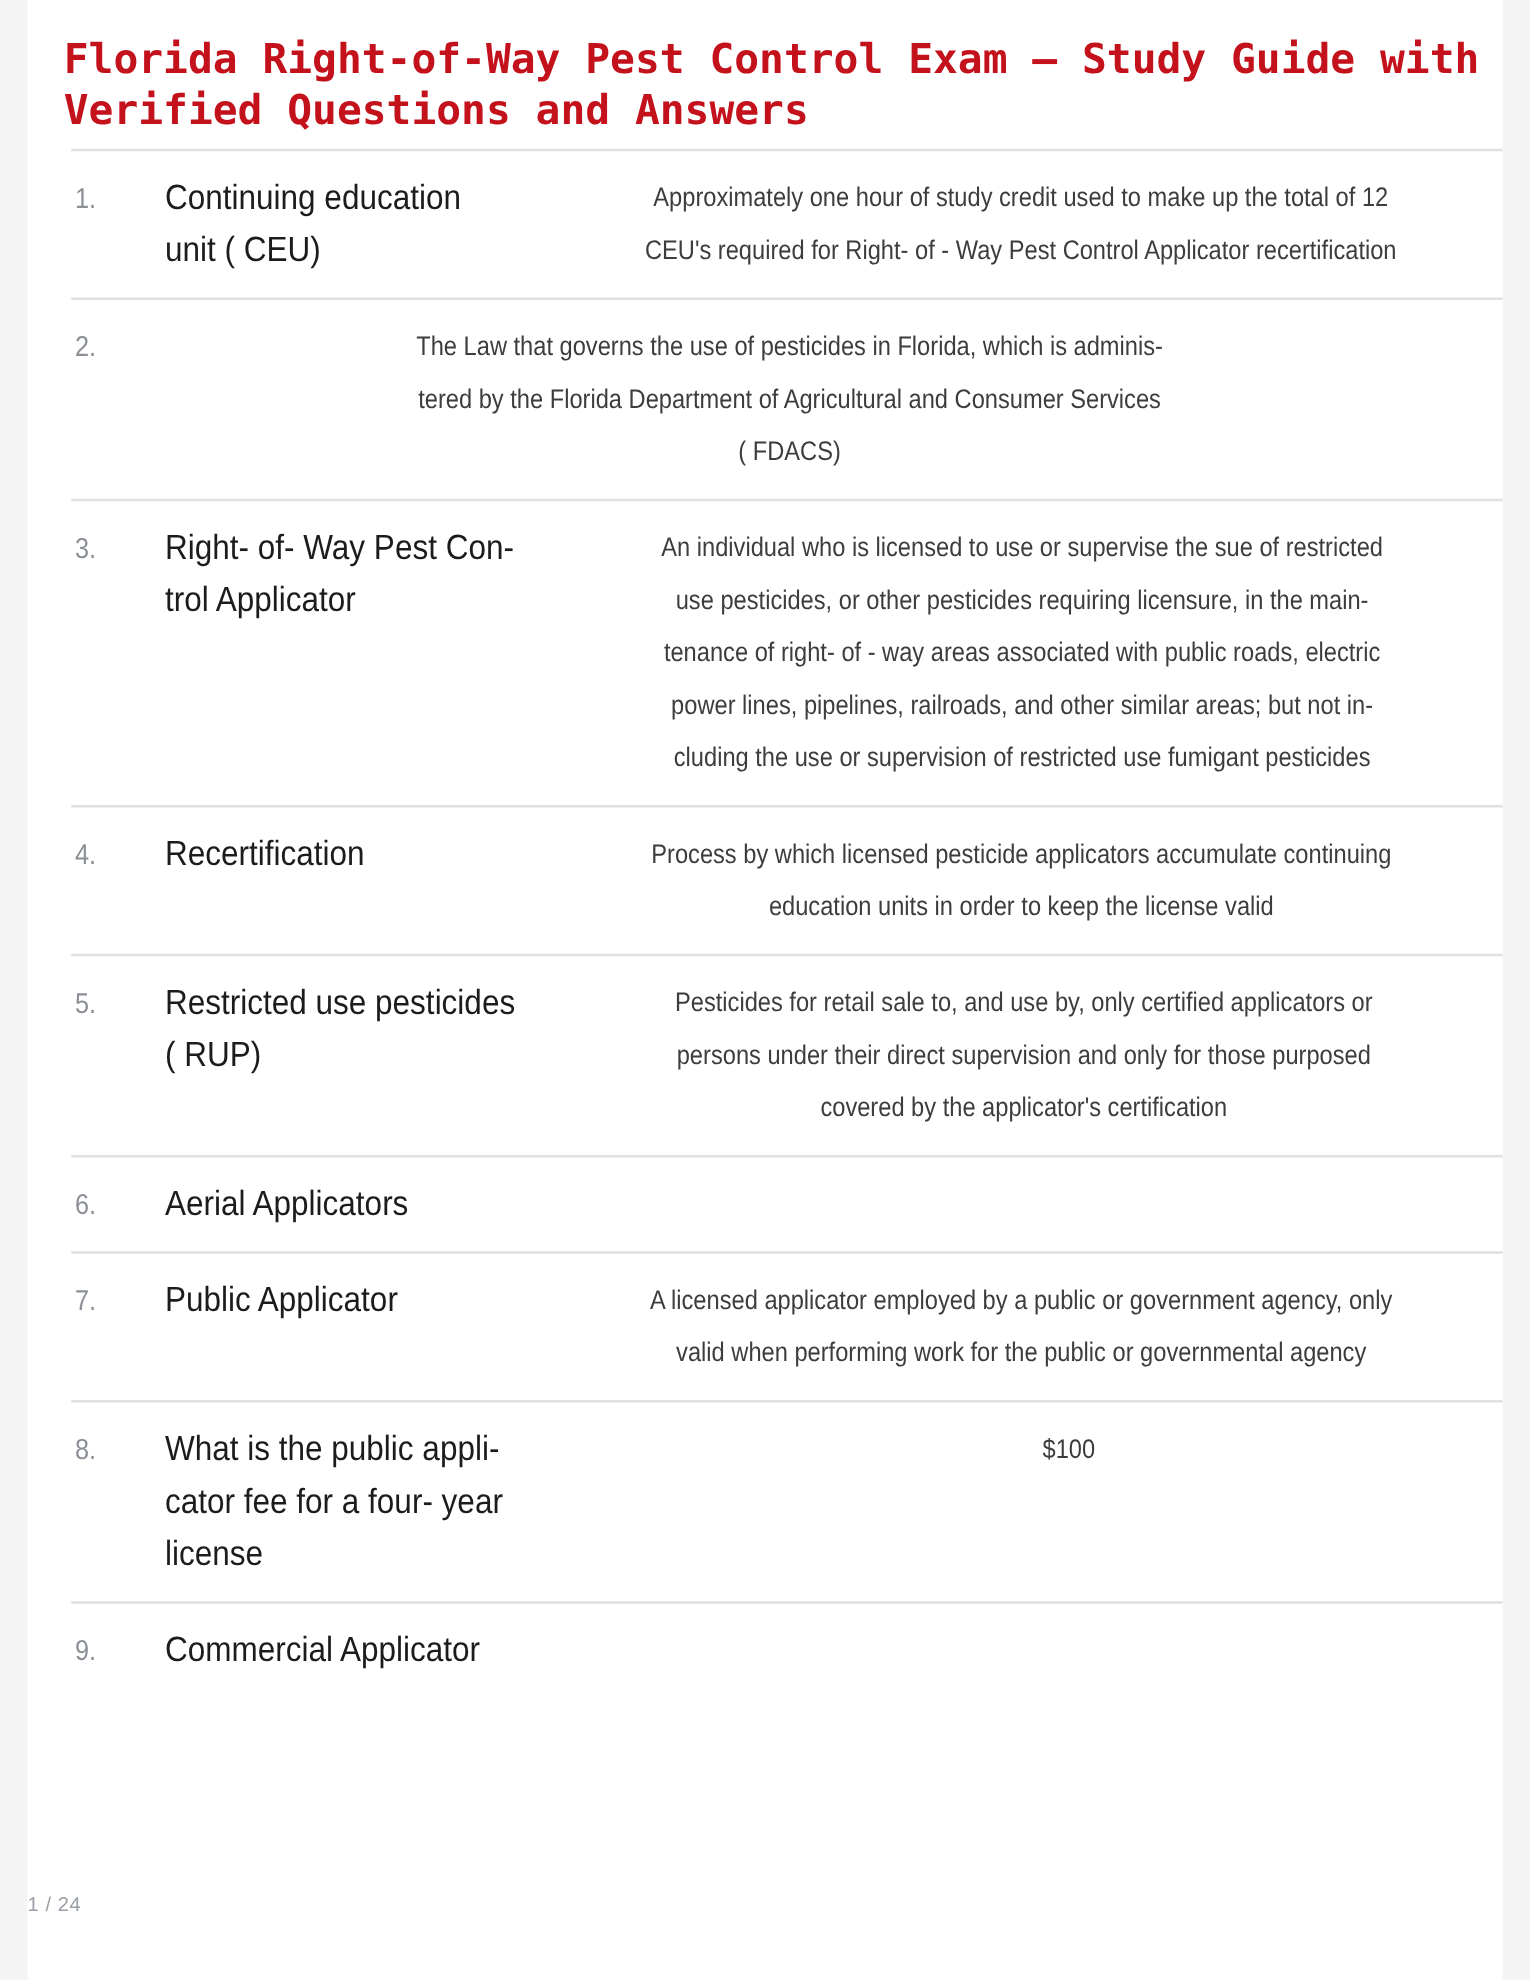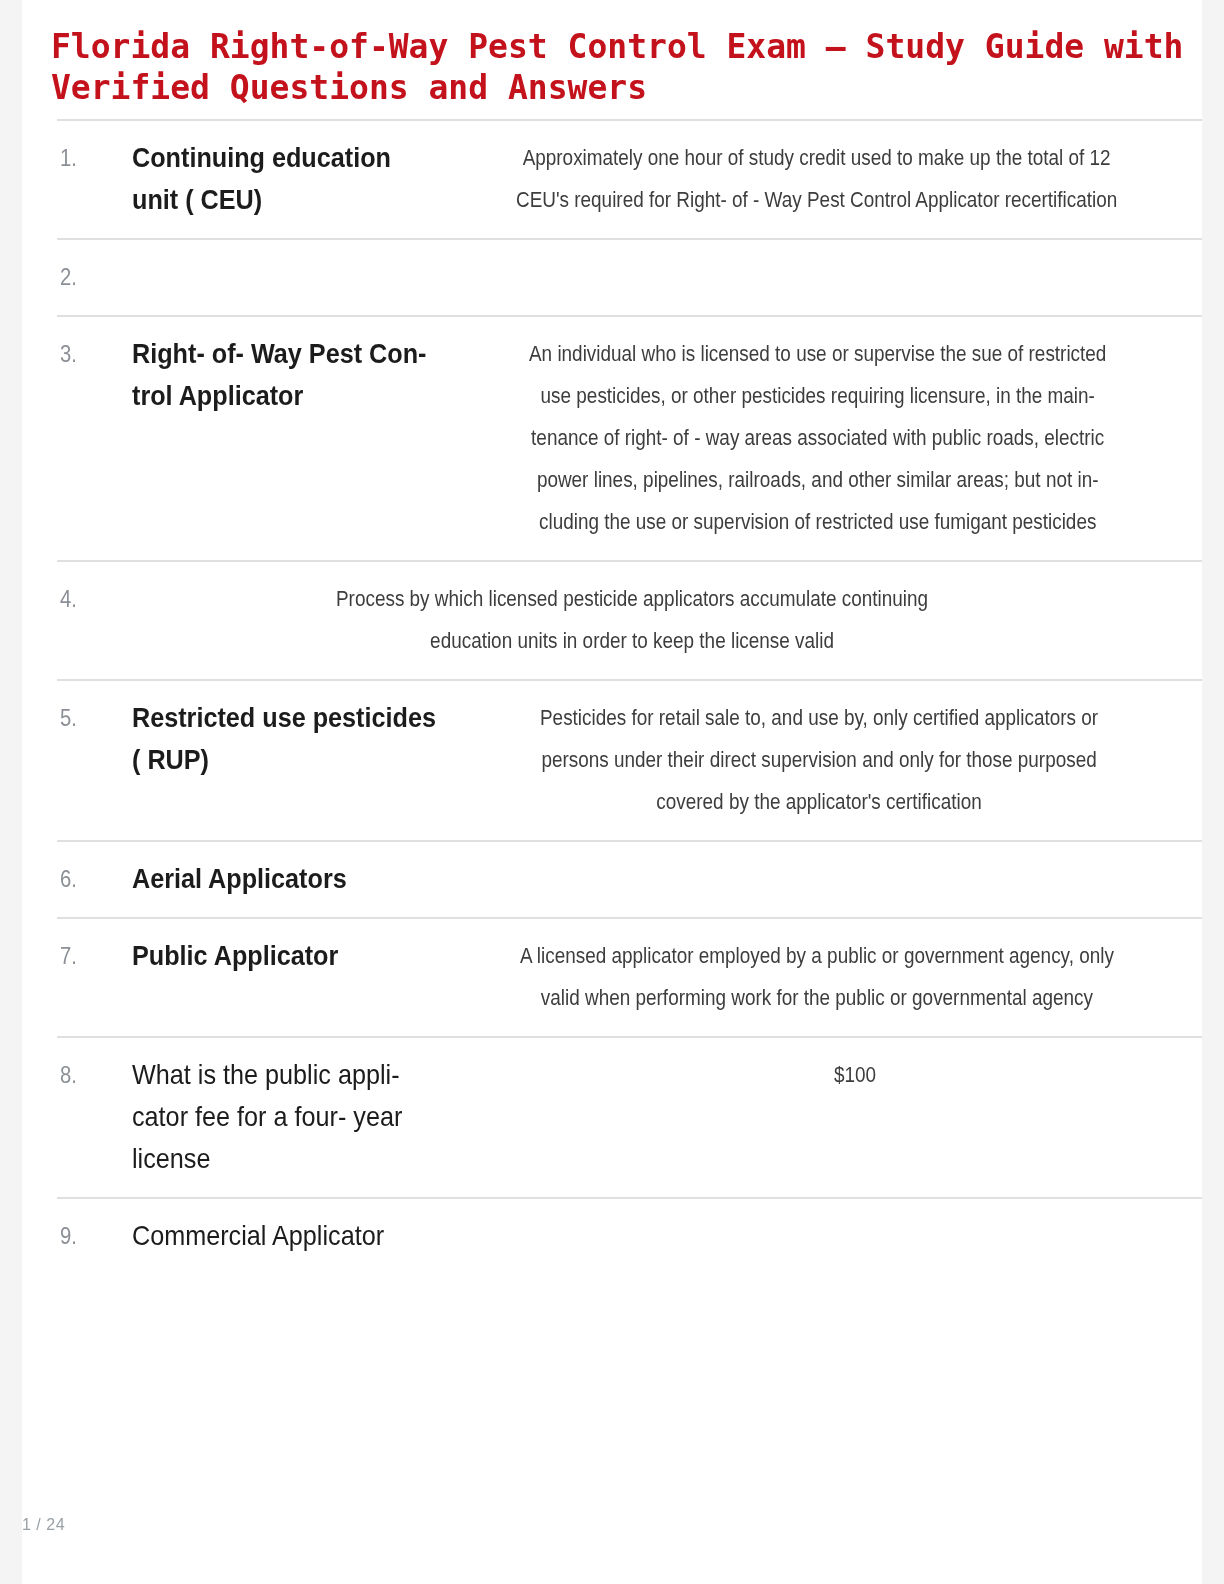--- a/index.html
+++ b/index.html
@@ -63,21 +63,21 @@
     transform:scaleX(0.88);
     transform-origin:left top;
     white-space:pre;
   }
   .cell-term{
     width:371px;
     flex:0 0 371px;
     box-sizing:border-box;
     color:var(--color-term);
     font-size:28px;
-    font-weight:700;
+    font-weight:400;
     line-height:42px;
   }
   .cell-term .txt{
     display:inline-block;
     transform:scaleX(0.90);
     transform-origin:left top;
     white-space:pre;
   }
   .cell-term.regular{
     font-weight:400;
@@ -127,20 +127,25 @@
     <div class="cell-def">
       <span class="txt">Approximately one hour of study credit used to make up the total of 12
 CEU's required for Right- of - Way Pest Control Applicator recertification</span>
     </div>
   </div>
 
   <div class="glossary-row">
     <div class="cell-num">
       <span class="txt">2.</span>
     </div>
+    <div class="cell-def">
+      <span class="txt">The Law that governs the use of pesticides in Florida, which is adminis-
+tered by the Florida Department of Agricultural and Consumer Services
+( FDACS)</span>
+    </div>
   </div>
 
   <div class="glossary-row">
     <div class="cell-num">
       <span class="txt">3.</span>
     </div>
     <div class="cell-term">
       <span class="txt">Right- of- Way Pest Con-
 trol Applicator</span>
     </div>
@@ -150,20 +155,23 @@
 tenance of right- of - way areas associated with public roads, electric
 power lines, pipelines, railroads, and other similar areas; but not in-
 cluding the use or supervision of restricted use fumigant pesticides</span>
     </div>
   </div>
 
   <div class="glossary-row">
     <div class="cell-num">
       <span class="txt">4.</span>
     </div>
+    <div class="cell-term">
+      <span class="txt">Recertification</span>
+    </div>
     <div class="cell-def">
       <span class="txt">Process by which licensed pesticide applicators accumulate continuing
 education units in order to keep the license valid</span>
     </div>
   </div>
 
   <div class="glossary-row">
     <div class="cell-num">
       <span class="txt">5.</span>
     </div>

